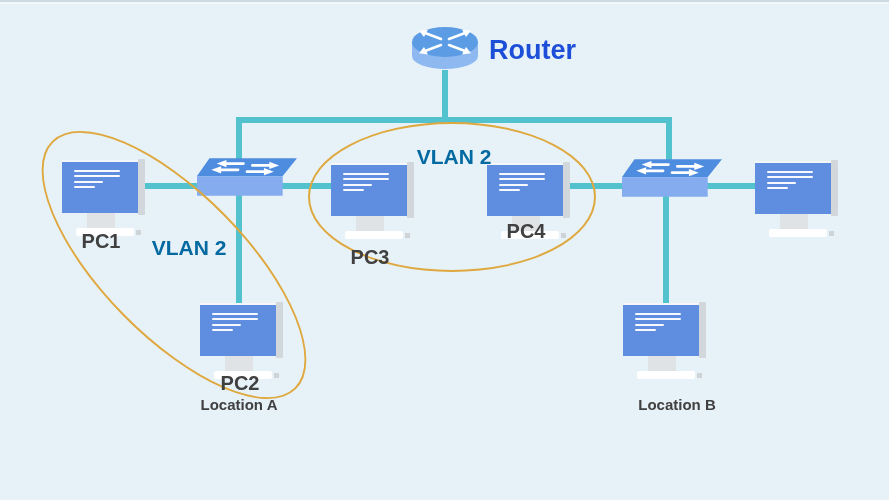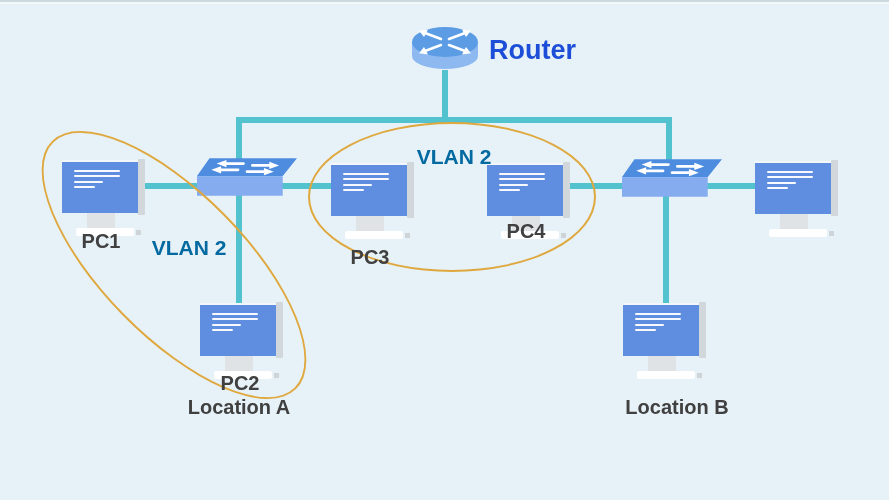--- a/index.html
+++ b/index.html
@@ -31,21 +31,21 @@
   .scr-lines .l1{width:46px;height:2px;margin-bottom:3px;}
   .scr-lines .l2{width:46px;height:2px;margin-bottom:4px;}
   .scr-lines .l3{width:29px;height:2px;margin-bottom:3px;}
   .scr-lines .l4{width:21px;height:2px;}
   .mon-stand{position:absolute;left:25px;top:55px;width:28px;height:15px;background:#e0e3e6;}
   .mon-base{position:absolute;left:14px;top:70px;width:58px;height:8px;background:#ffffff;border-radius:2px;}
   .mon-nub{position:absolute;left:74px;top:72px;width:5px;height:5px;background:#cfd4d8;}
 
   .label{position:absolute;z-index:4;color:#404040;white-space:nowrap;transform:translateX(-50%);}
   .pc-label{font-size:20px;font-weight:bold;}
-  .loc-label{font-size:20px;font-weight:600;}
+  .loc-label{font-size:15px;font-weight:600;}
   .vlan-label{font-size:21px;font-weight:bold;color:#0369a1;}
   .router-label{position:absolute;z-index:4;font-size:27px;font-weight:bold;color:#1d4ed8;white-space:nowrap;}
 
   svg.devicesvg{position:absolute;z-index:2;overflow:visible;}
 </style>
 </head>
 <body>
 
 <div id="stage">
   <div class="topstrip1"></div>

